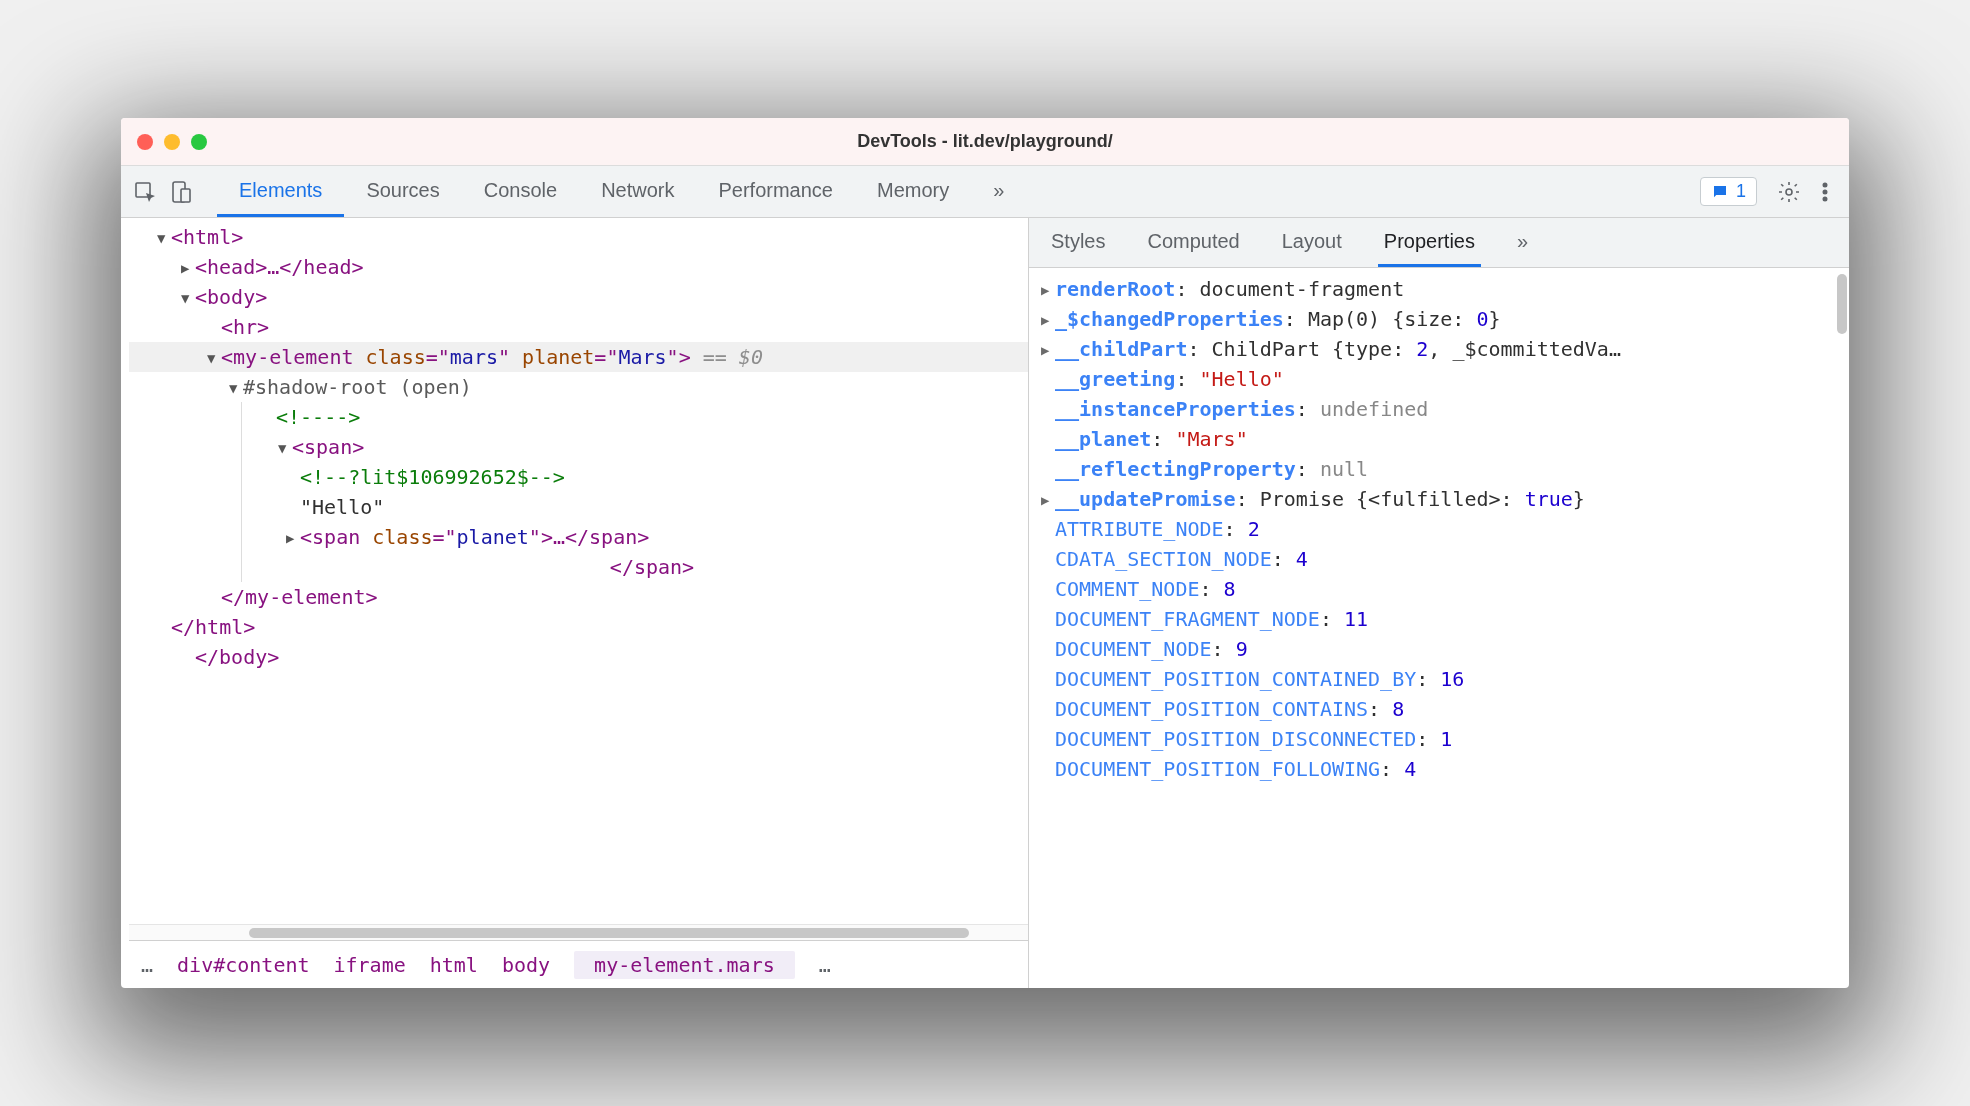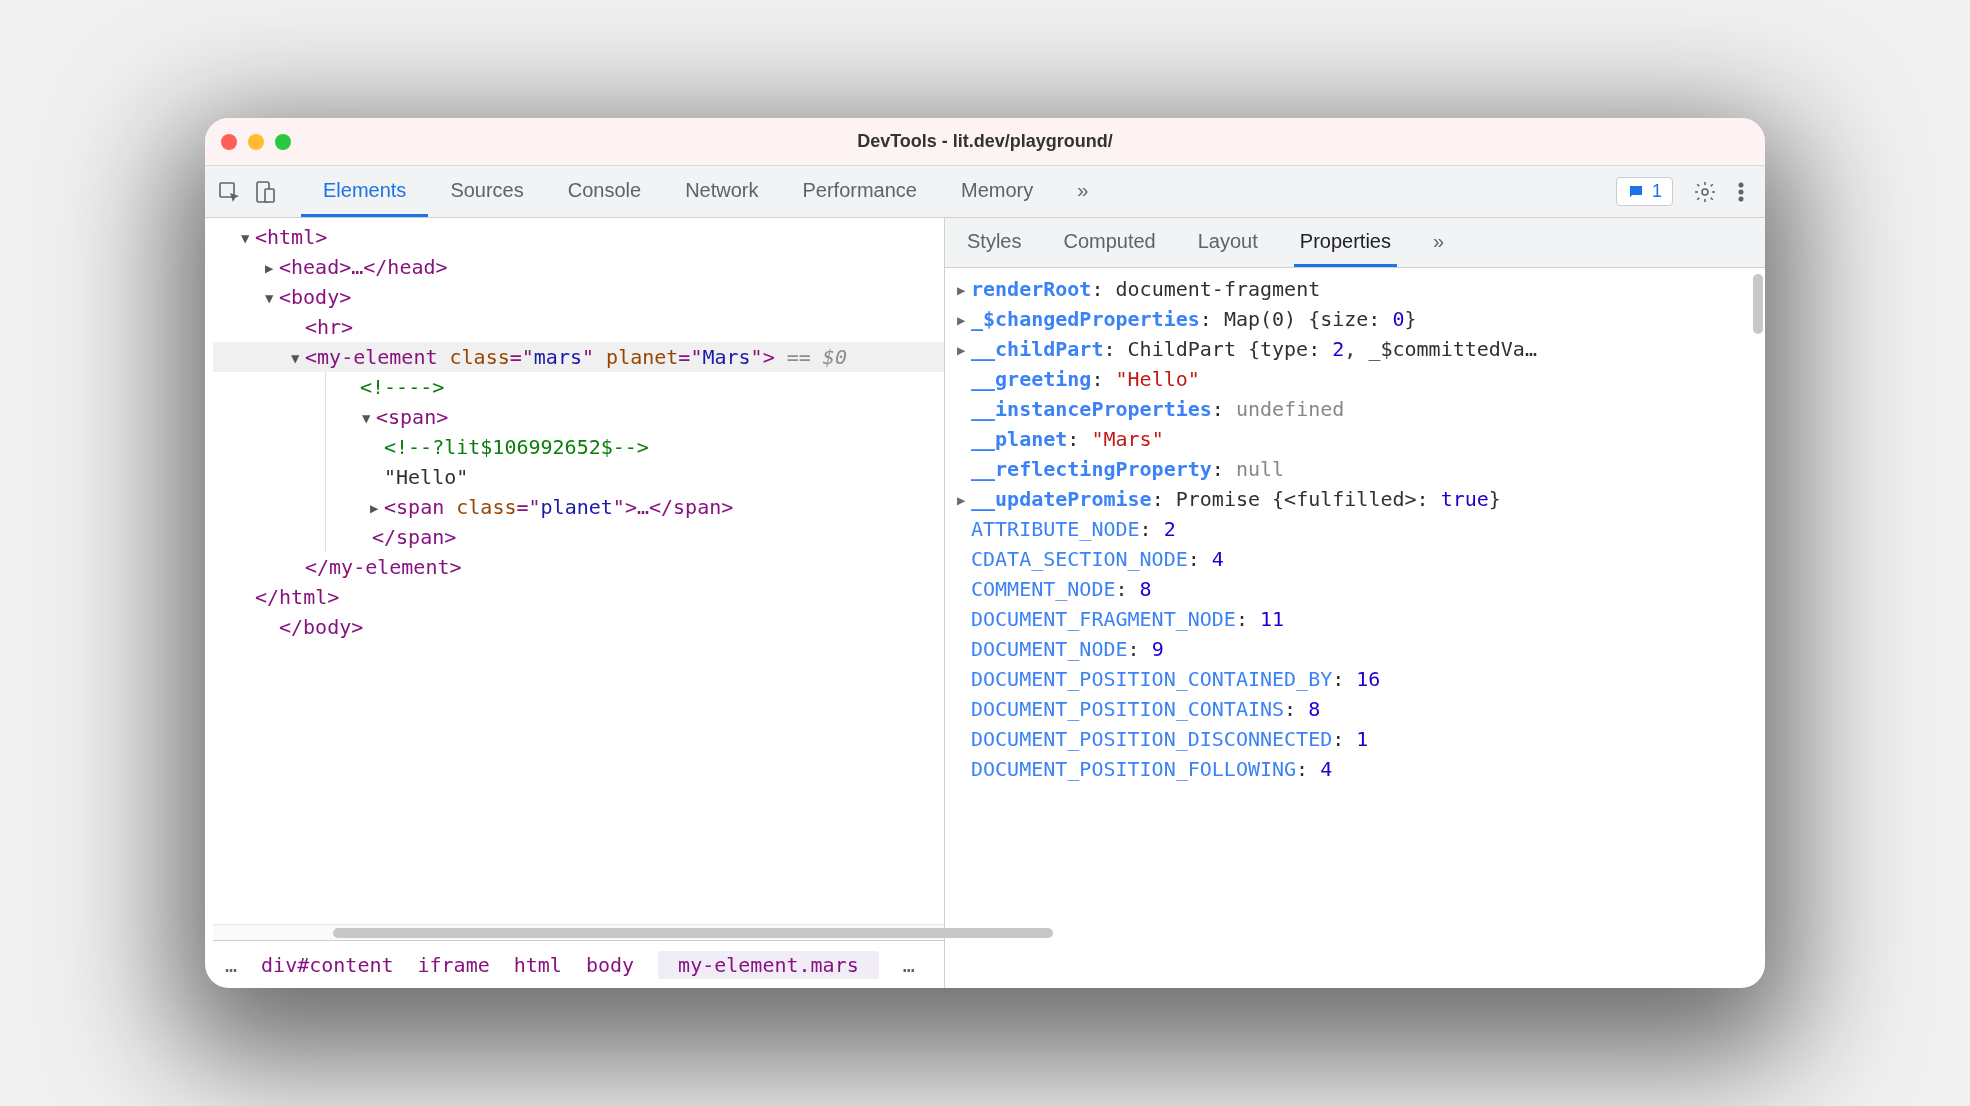--- a/index.html
+++ b/index.html
@@ -6,24 +6,24 @@
   body {
     font-family: -apple-system, "Helvetica Neue", Arial, sans-serif;
     background: #f0f0f0;
     display: flex;
     align-items: center;
     justify-content: center;
     width: 1970px;
     height: 1106px;
   }
   .window {
-    width: 1560px;
+    width: 1728px;
     height: 870px;
     background: #fff;
-    border-radius: 24px;
+    border-radius: 4px;
     box-shadow: 0 40px 120px 30px rgba(0,0,0,0.55);
     overflow: hidden;
     display: flex;
     flex-direction: column;
   }
   .titlebar {
     height: 48px;
     background: #fdf3f3;
     display: flex;
     align-items: center;
@@ -160,26 +160,27 @@
         <div class="row ind1"><span class="tw">▼</span><span class="tag">&lt;html&gt;</span></div>
         <div class="row ind2"><span class="tw">▶</span><span class="tag">&lt;head&gt;…&lt;/head&gt;</span></div>
         <div class="row ind2"><span class="tw">▼</span><span class="tag">&lt;body&gt;</span></div>
         <div class="row ind3"><span class="tw"></span><span class="tag">&lt;hr&gt;</span></div>
         <div class="row ind3 highlight">
           <span class="tw">▼</span><span class="punct">&lt;</span><span class="tag">my-element</span>
           <span> </span><span class="attr-n">class</span><span class="punct">="</span><span class="attr-v">mars</span><span class="punct">"</span>
           <span> </span><span class="attr-n">planet</span><span class="punct">="</span><span class="attr-v">Mars</span><span class="punct">"</span><span class="punct">&gt;</span>
           <span class="sel-hint"> == $0</span>
         </div>
+        <div class="row ind4"><span class="tw">▼</span><span class="shadow">#shadow-root (open)</span></div>
         <div class="row ind5" style="border-left:1px solid #ddd; margin-left:112px; padding-left:20px;"><span class="tw"></span><span class="comment">&lt;!----&gt;</span></div>
         <div class="row ind5" style="border-left:1px solid #ddd; margin-left:112px; padding-left:36px;"><span class="tw">▼</span><span class="tag">&lt;span&gt;</span></div>
         <div class="row ind6" style="border-left:1px solid #ddd; margin-left:112px; padding-left:44px;"><span class="tw"></span><span class="comment">&lt;!--?lit$106992652$--&gt;</span></div>
         <div class="row ind6" style="border-left:1px solid #ddd; margin-left:112px; padding-left:44px;"><span class="tw"></span><span class="text-node">"Hello"</span></div>
         <div class="row ind6" style="border-left:1px solid #ddd; margin-left:112px; padding-left:44px;"><span class="tw">▶</span><span class="punct">&lt;</span><span class="tag">span</span> <span class="attr-n">class</span><span class="punct">="</span><span class="attr-v">planet</span><span class="punct">"</span><span class="tag">&gt;…&lt;/</span><span class="tag">span</span><span class="punct">&gt;</span></div>
-        <div class="row ind5" style="border-left:1px solid #ddd; margin-left:112px; padding-left:32px;"><span class="tw"></span><span class="tag">&lt;/span&gt;</span></div>
+        <div class="row ind5" style="border-left:1px solid #ddd; margin-left:112px; padding-left:20px;text-align:center;"><span class="tw"></span><span class="tag">&lt;/span&gt;</span></div>
         <div class="row ind3"><span class="tw"></span><span class="tag">&lt;/my-element&gt;</span></div>
         <div class="row ind1"><span class="tw"></span><span class="tag">&lt;/html&gt;</span></div>
         <div class="row ind2"><span class="tw"></span><span class="tag">&lt;/body&gt;</span></div>
       </div>
       <div class="hscroll">
           <div class="thumb"></div>
         </div>
       <div class="breadcrumb" id="breadcrumb">
           <span class="bc-ell">…</span>
           <span class="bc-item">div#content</span>

